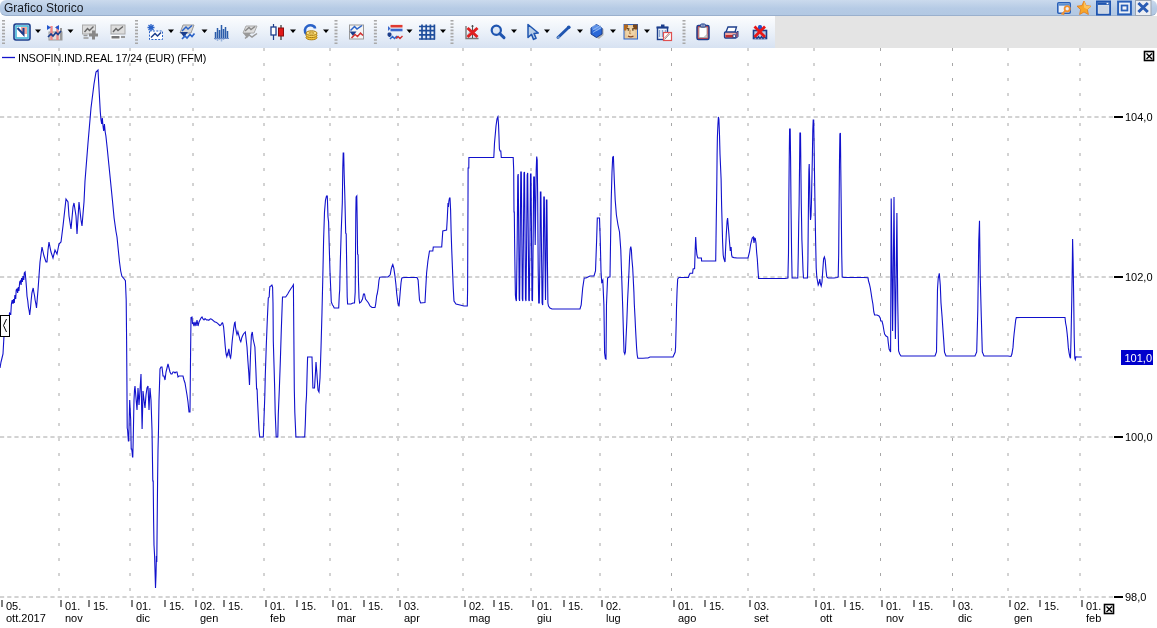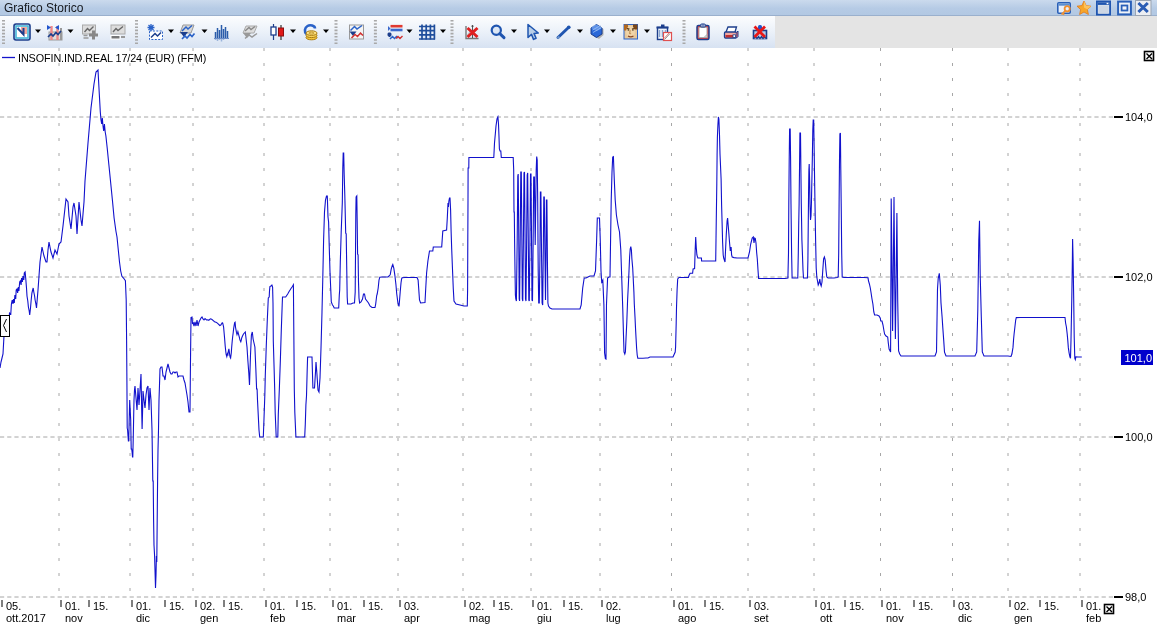--- a/index.html
+++ b/index.html
@@ -1,20 +1,20 @@
 <!DOCTYPE html>
 <html><head><meta charset="utf-8"><title>Grafico Storico</title>
 <style>
 * { margin:0; padding:0; box-sizing:border-box; }
 html,body { width:1157px; height:628px; overflow:hidden; background:#fff;
   font-family:"Liberation Sans", sans-serif; }
 #page { position:relative; width:1157px; height:628px; }
 #titlebar { position:absolute; left:0; top:0; width:1157px; height:16px;
   background:linear-gradient(180deg,#cbdaed 0%,#b6cbe5 55%,#b2c8e3 100%);
-  border-bottom:1px solid #9ab0cd; }
+  border-bottom:1px solid #9ab0cd;border-radius:6px; }
 #titlebar .t { position:absolute; left:4px; top:1px; font-size:12px; color:#15181d; }
 #ticons { position:absolute; left:1055px; top:0; width:100px; height:16px; }
 #tbwrap { position:absolute; left:0; top:16px; width:1157px; height:32px; background:#e4e4e4; }
 #tbwrap svg { position:absolute; left:0; top:0; }
 #chartwrap { position:absolute; left:0; top:48px; width:1157px; height:530px; background:#fff; }
 .gv { stroke:#a6a6a6; stroke-width:1; stroke-dasharray:3,12; }
 .gh { stroke:#a6a6a6; stroke-width:1; stroke-dasharray:4.2,3; }
 .ax { font-family:"Liberation Sans",sans-serif; font-size:11px; fill:#000; }
 .leg { font-family:"Liberation Sans",sans-serif; font-size:10.8px; fill:#000; letter-spacing:-0.1px; }
 </style></head>

